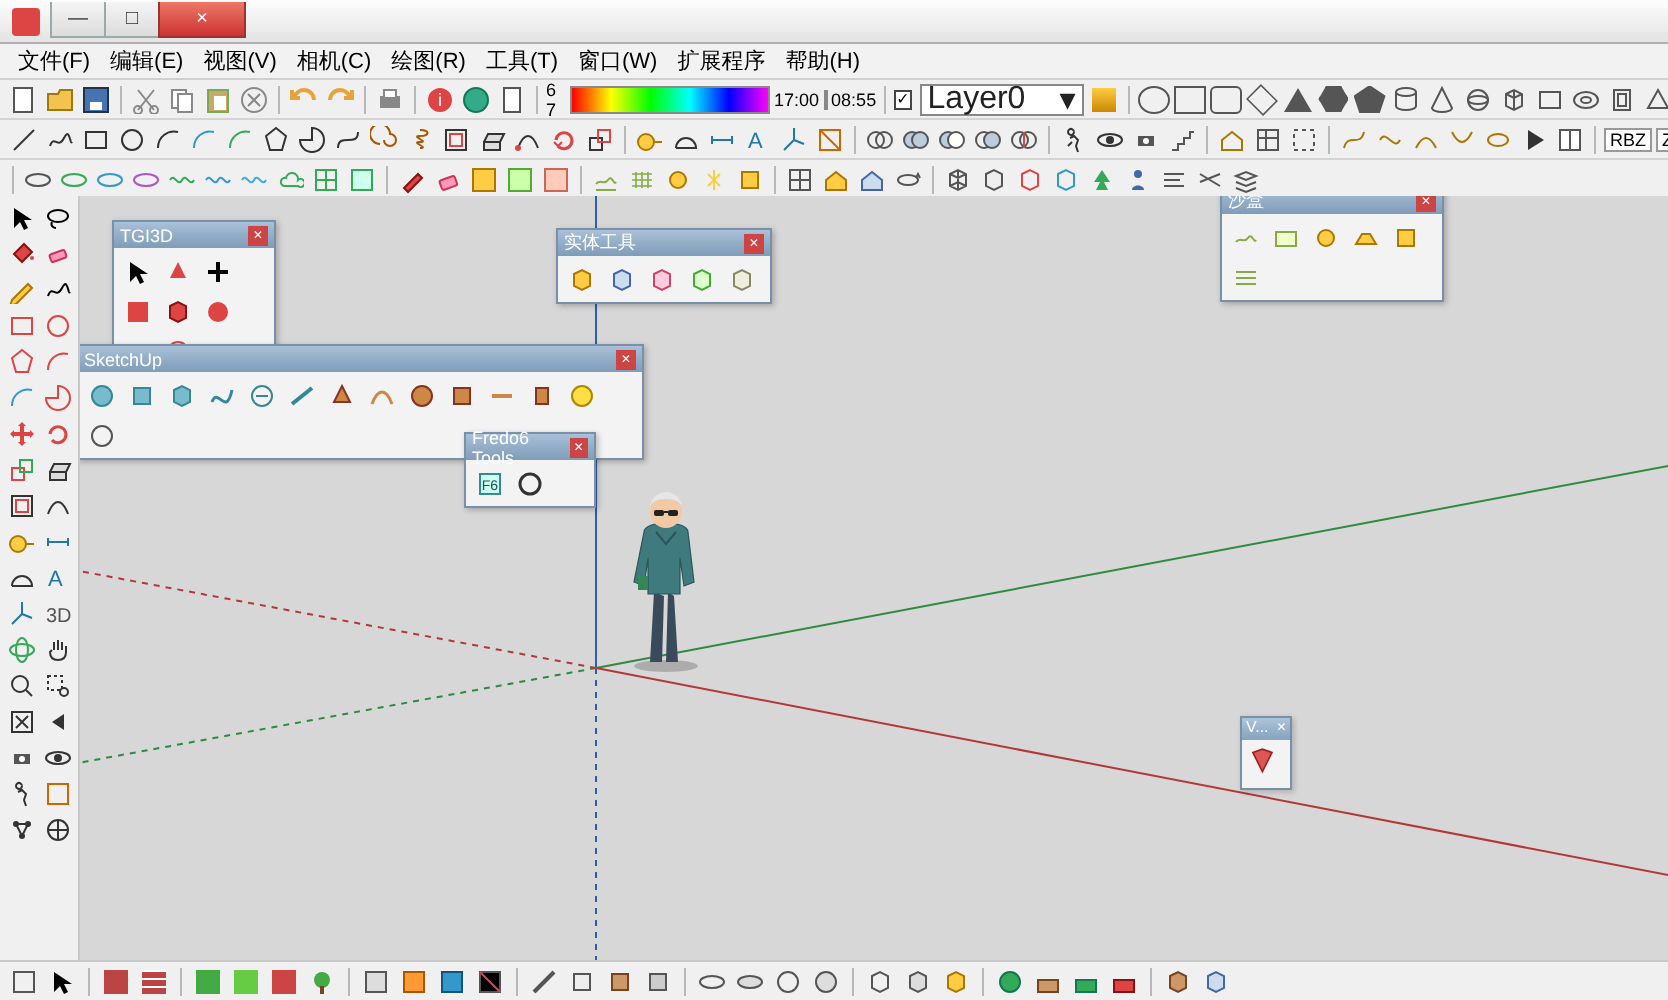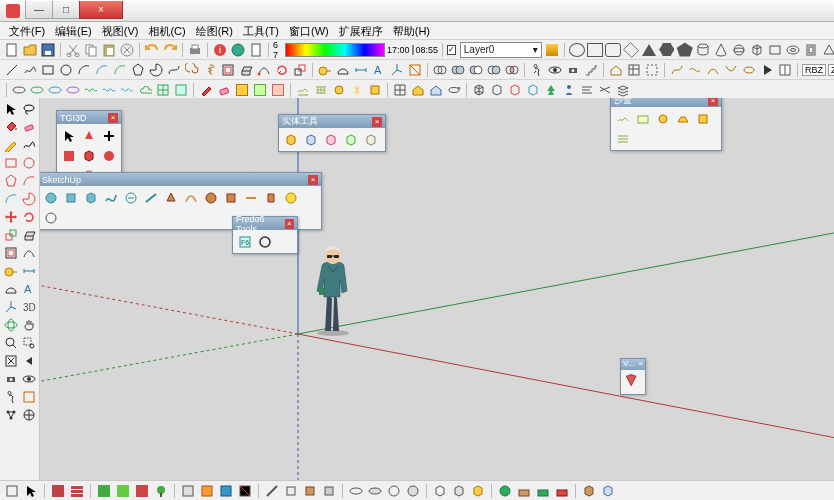--- a/index.html
+++ b/index.html
@@ -21,21 +21,21 @@
 
   
   .tbrow { height:20px; background:#f0f0f0; border-bottom:1px solid #d4d4d4; display:flex; align-items:center; padding:0 4px; gap:2px; overflow:hidden;}
   .tbrow .b { width:16px; height:16px; flex:none; border:1px solid transparent; border-radius:2px; display:flex; align-items:center; justify-content:center;}
   .sep { width:1px; height:14px; background:#b8b8b8; margin:0 2px; flex:none;}
   .icn { width:14px; height:14px; display:block;}
 
   
   .timeline { width:100px; height:14px; background:linear-gradient(to right,#f00,#ff0,#0f0,#0ff,#00f,#f0f); border:1px solid #888; flex:none;}
   .progress { width:48px; height:10px; background:linear-gradient(to right,#3a6ea5 40%, #dde 40%); border:1px solid #888;}
-  .layerbox { width:82px; height:16px; background:#fff; border:1px solid #888; display:flex; align-items:center; padding:0 3px; font-size:10px; color:#222; flex:none;}
+  .layerbox { width:82px; height:16px; background:#fff; border:1px solid #888; display:flex; align-items:center; padding:0 3px; font-size:16px; color:#222; flex:none;}
   .chk { width:10px;height:10px;border:1px solid #444; background:#fff; display:inline-flex; align-items:center; justify-content:center; font-size:8px; color:#000; margin-right:2px;}
 
   
   .shape { width:16px;height:14px;border:1.2px solid #555; background:transparent; flex:none;}
   .shape.circ{border-radius:50%;}
   .shape.tri{border:none;width:0;height:0;border-left:7px solid transparent;border-right:7px solid transparent;border-bottom:12px solid #555; background:none;}
   .shape.hex{clip-path:polygon(25% 0,75% 0,100% 50%,75% 100%,25% 100%,0 50%); background:#555; width:15px;height:13px;}
   
   
   .sq { width:12px;height:12px; }
@@ -1101,21 +1101,21 @@
       <circle cx="23" cy="20" r="8" fill="#f2c9a5"></circle>
       <path d="M15 18 a8 8 0 0 1 16 0 c0 -6 -16 -6 -16 0" fill="#e6e6e6"></path>
 
       <rect x="17" y="19" width="5" height="3" rx="1" fill="#222"></rect>
       <rect x="24" y="19" width="5" height="3" rx="1" fill="#222"></rect>
       <path d="M22 20 h2" stroke="#222"></path>
 
       <rect x="9" y="52" width="5" height="7" fill="#385"></rect>
     </svg>
 
-    <div class="palette" style="left:16px; top:12px; width:66px;">
+    <div class="palette" style="left:16px; top:12px; width:82px;">
       <div class="phead">
           <span>TGI3D</span>
           <span class="x">×</span>
         </div>
       <div class="pbody">
         <div class="pb">
             <svg class="icn">
               <path d="M3 2v10l3-3 2 4 2-1-2-4h4z" fill="#000"></path>
             </svg>
           </div>

